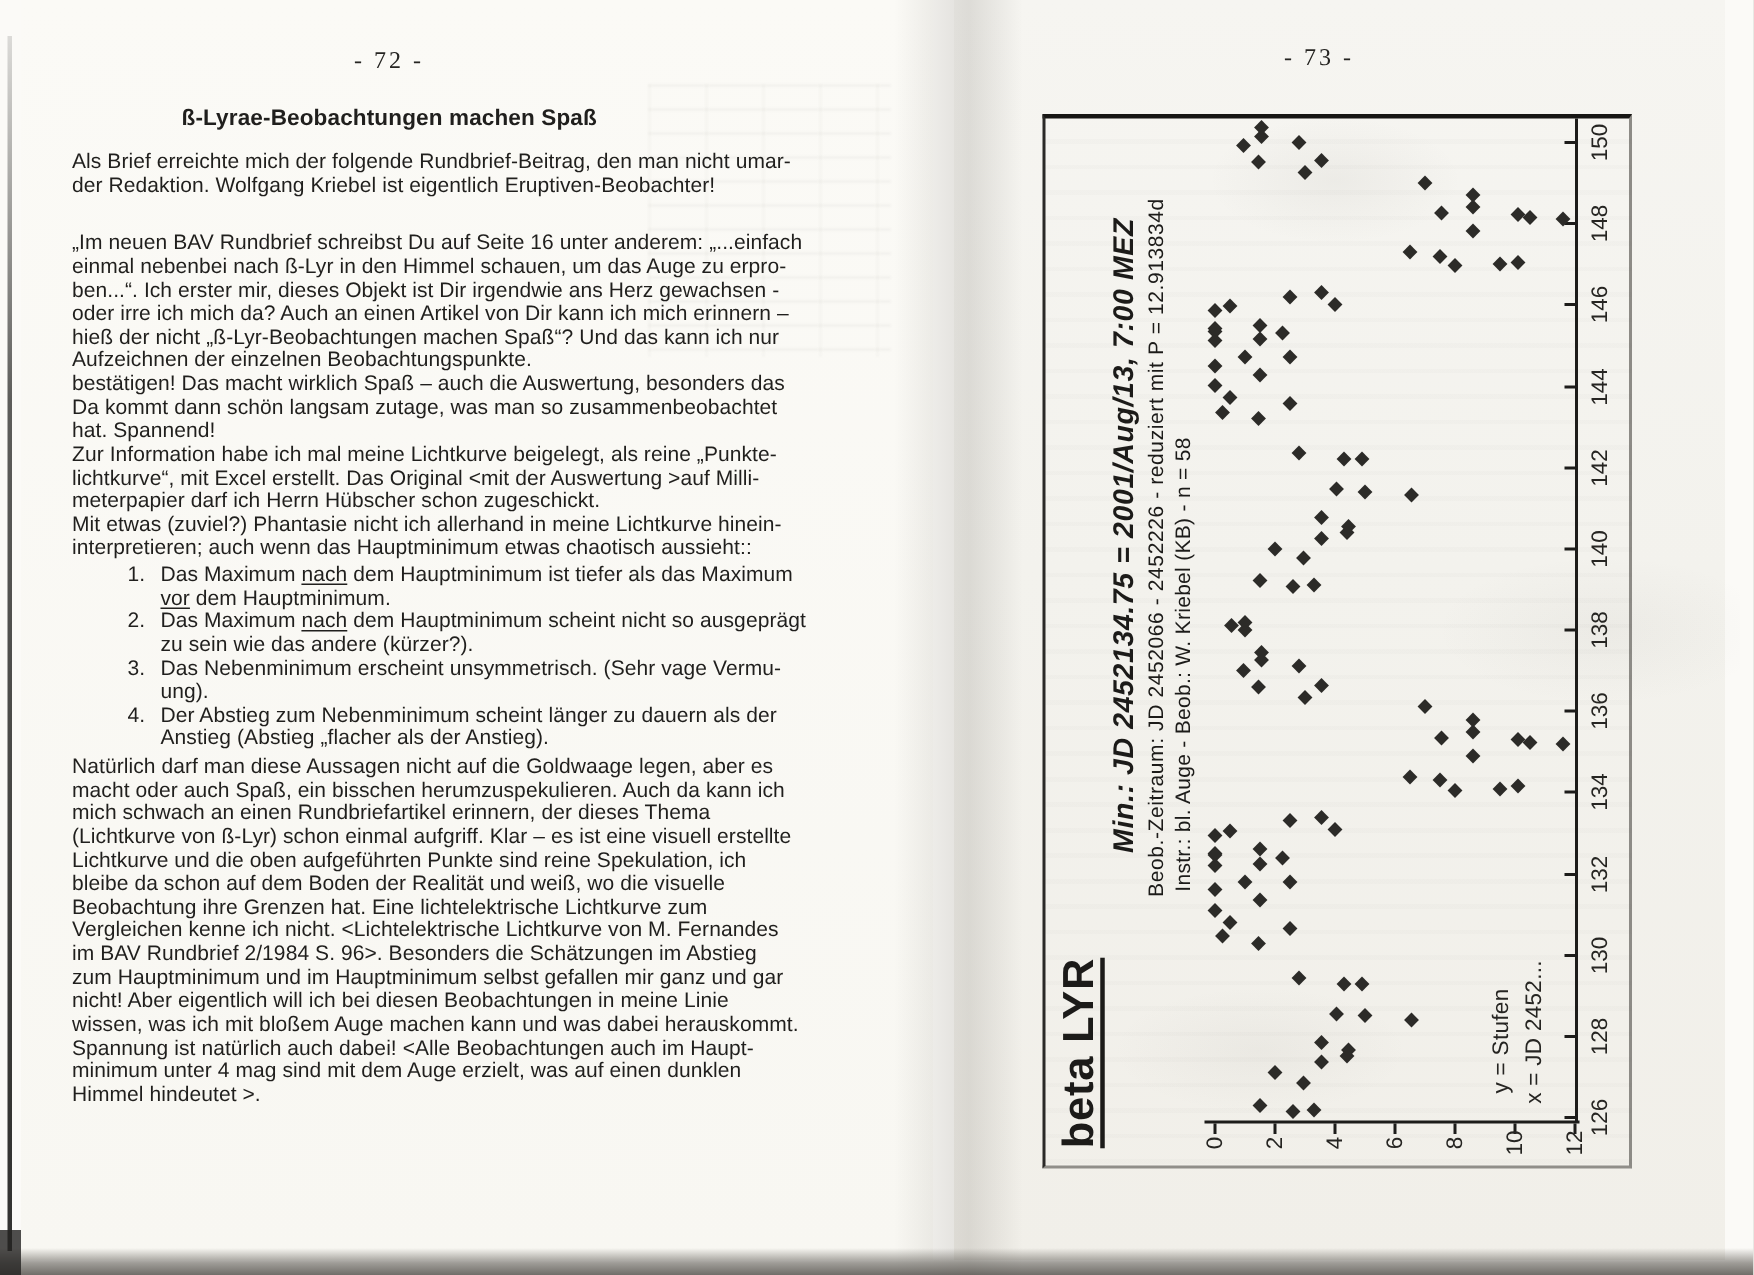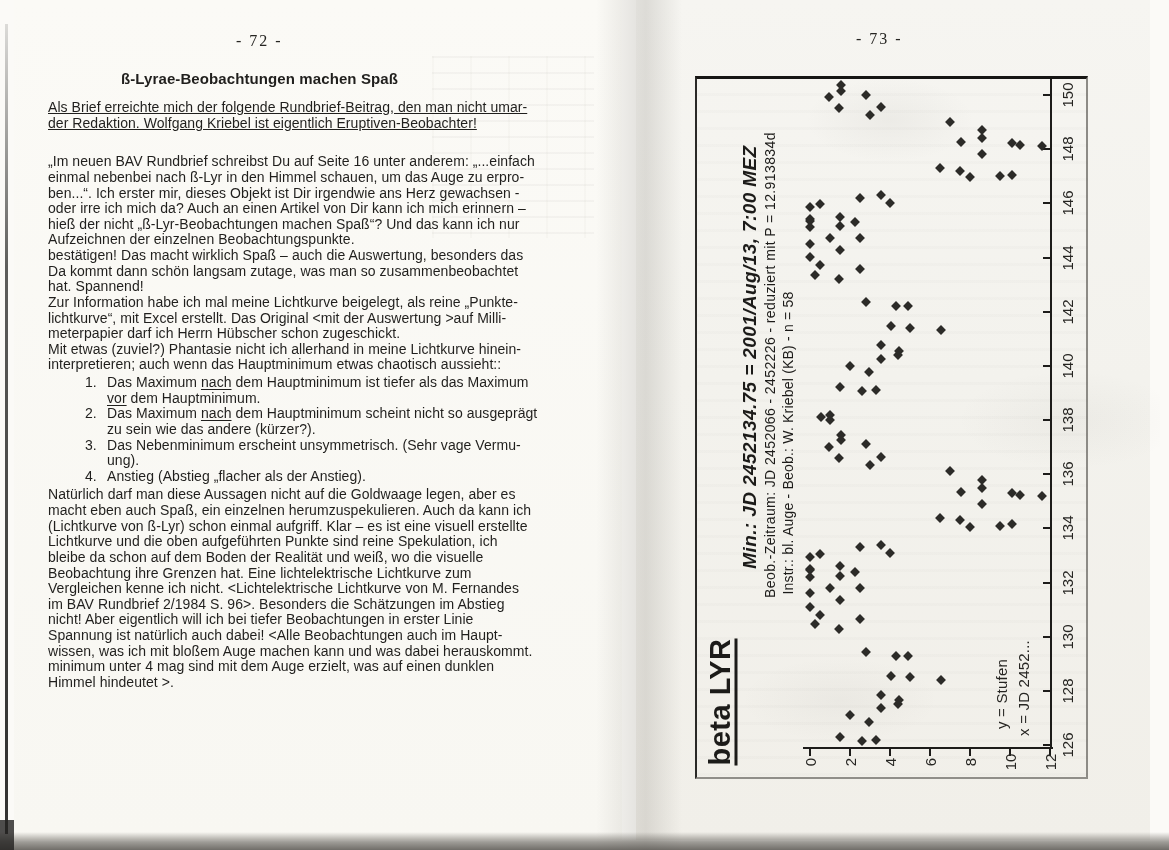--- a/index.html
+++ b/index.html
@@ -27,21 +27,21 @@
   
   .pagenum{position:absolute;font-family:"Liberation Serif",serif;font-size:16px;
         letter-spacing:2px;color:#262522;}
   #pn72{left:236px;top:32px;}
   #pn73{left:856px;top:30px;}
   
   #article-title{position:absolute;left:121px;top:70px;font-size:15px;font-weight:bold;letter-spacing:.1px;}
   #body-text{position:absolute;left:48px;top:100px;width:546px;font-size:14px;line-height:15.62px;
         letter-spacing:.05px;}
   #body-text .block{margin:0;}
-  #body-text .block.b0{margin-bottom:23px;text-decoration:underline;}
+  #body-text .block.b0{margin-bottom:23px;}
   #body-text .block.b2{margin-top:2px;}
   #body-text .block.b3{margin-top:3px;}
   .li-item{position:relative;padding-left:59px;}
   .li-num{position:absolute;left:37px;top:0;}
   .ul{text-decoration:underline;text-underline-offset:2px;}
   
   #figure{position:absolute;left:695px;top:76px;width:393px;height:703px;}
   #figure .frame{position:absolute;inset:0;box-sizing:border-box;
         border-top:3px solid #161513;border-left:2px solid #2a2927;
         border-right:2px solid #8d8b86;border-bottom:2px solid #908e89;}
@@ -107,35 +107,38 @@
           <div>Das Maximum <span class="ul">nach</span> dem Hauptminimum scheint nicht so ausgeprägt</div>
           <div>zu sein wie das andere (kürzer?).</div>
         </div>
         <div class="li-item">
           <span class="li-num">3.</span>
           <div>Das Nebenminimum erscheint unsymmetrisch. (Sehr vage Vermu-</div>
           <div>ung).</div>
         </div>
         <div class="li-item">
           <span class="li-num">4.</span>
+          <div>Der Abstieg zum Nebenminimum scheint länger zu dauern als der</div>
           <div>Anstieg (Abstieg „flacher als der Anstieg).</div>
         </div>
       </div>
       <div class="block b3">
         <div>Natürlich darf man diese Aussagen nicht auf die Goldwaage legen, aber es</div>
-        <div>macht eben auch Spaß, ein einzelnen herumzuspekulieren. Auch da kann ich</div>
+        <div>macht oder auch Spaß, ein bisschen herumzuspekulieren. Auch da kann ich</div>
+        <div>mich schwach an einen Rundbriefartikel erinnern, der dieses Thema</div>
         <div>(Lichtkurve von ß-Lyr) schon einmal aufgriff. Klar – es ist eine visuell erstellte</div>
         <div>Lichtkurve und die oben aufgeführten Punkte sind reine Spekulation, ich</div>
         <div>bleibe da schon auf dem Boden der Realität und weiß, wo die visuelle</div>
         <div>Beobachtung ihre Grenzen hat. Eine lichtelektrische Lichtkurve zum</div>
         <div>Vergleichen kenne ich nicht. &lt;Lichtelektrische Lichtkurve von M. Fernandes</div>
         <div>im BAV Rundbrief 2/1984 S. 96&gt;. Besonders die Schätzungen im Abstieg</div>
-        <div>nicht!  Aber eigentlich will ich bei tiefer Beobachtungen in erster Linie</div>
+        <div>zum Hauptminimum und im Hauptminimum selbst gefallen mir ganz und gar</div>
+        <div>nicht!  Aber eigentlich will ich bei diesen Beobachtungen in meine Linie</div>
+        <div>wissen, was ich mit bloßem Auge machen kann und was dabei herauskommt.</div>
         <div>Spannung ist natürlich auch dabei! &lt;Alle Beobachtungen auch im Haupt-</div>
-        <div>wissen, was ich mit bloßem Auge machen kann und was dabei herauskommt.</div>
         <div>minimum unter 4 mag sind mit dem Auge erzielt, was auf einen dunklen</div>
         <div>Himmel hindeutet &gt;.</div>
       </div>
     </div>
 
   <div id="figure">
     <div class="frame"></div>
     <div class="stria"></div>
 
     <div class="rot" id="fig-title" style="left:25px;top:626px;">beta LYR</div>

